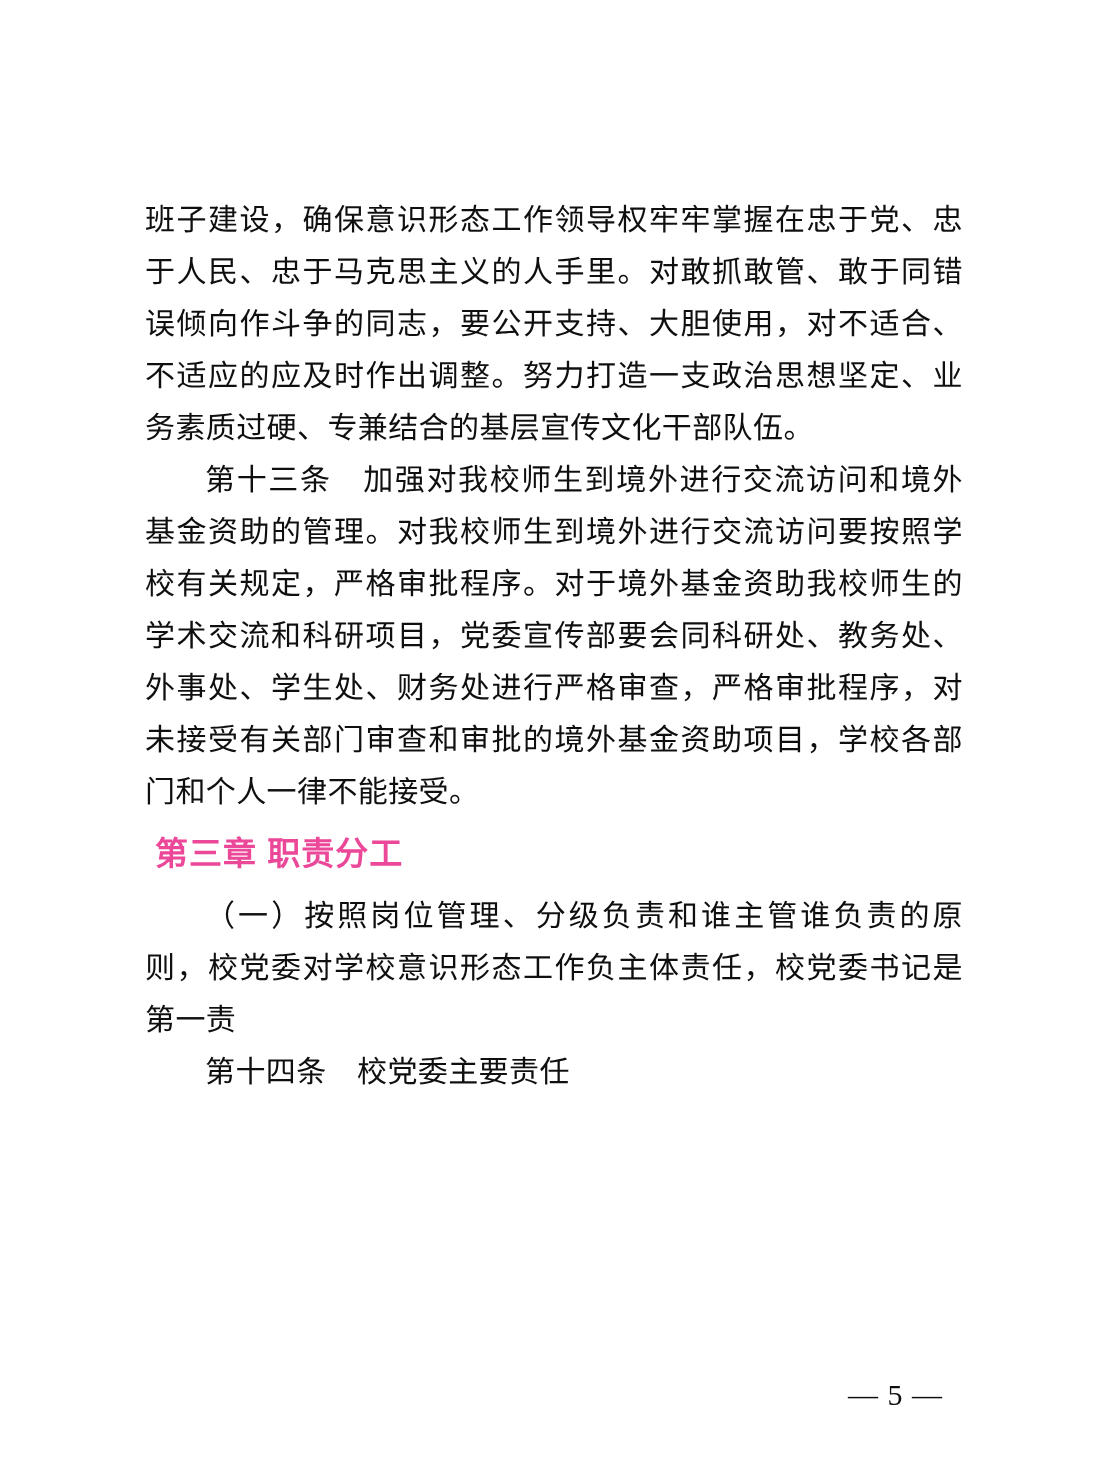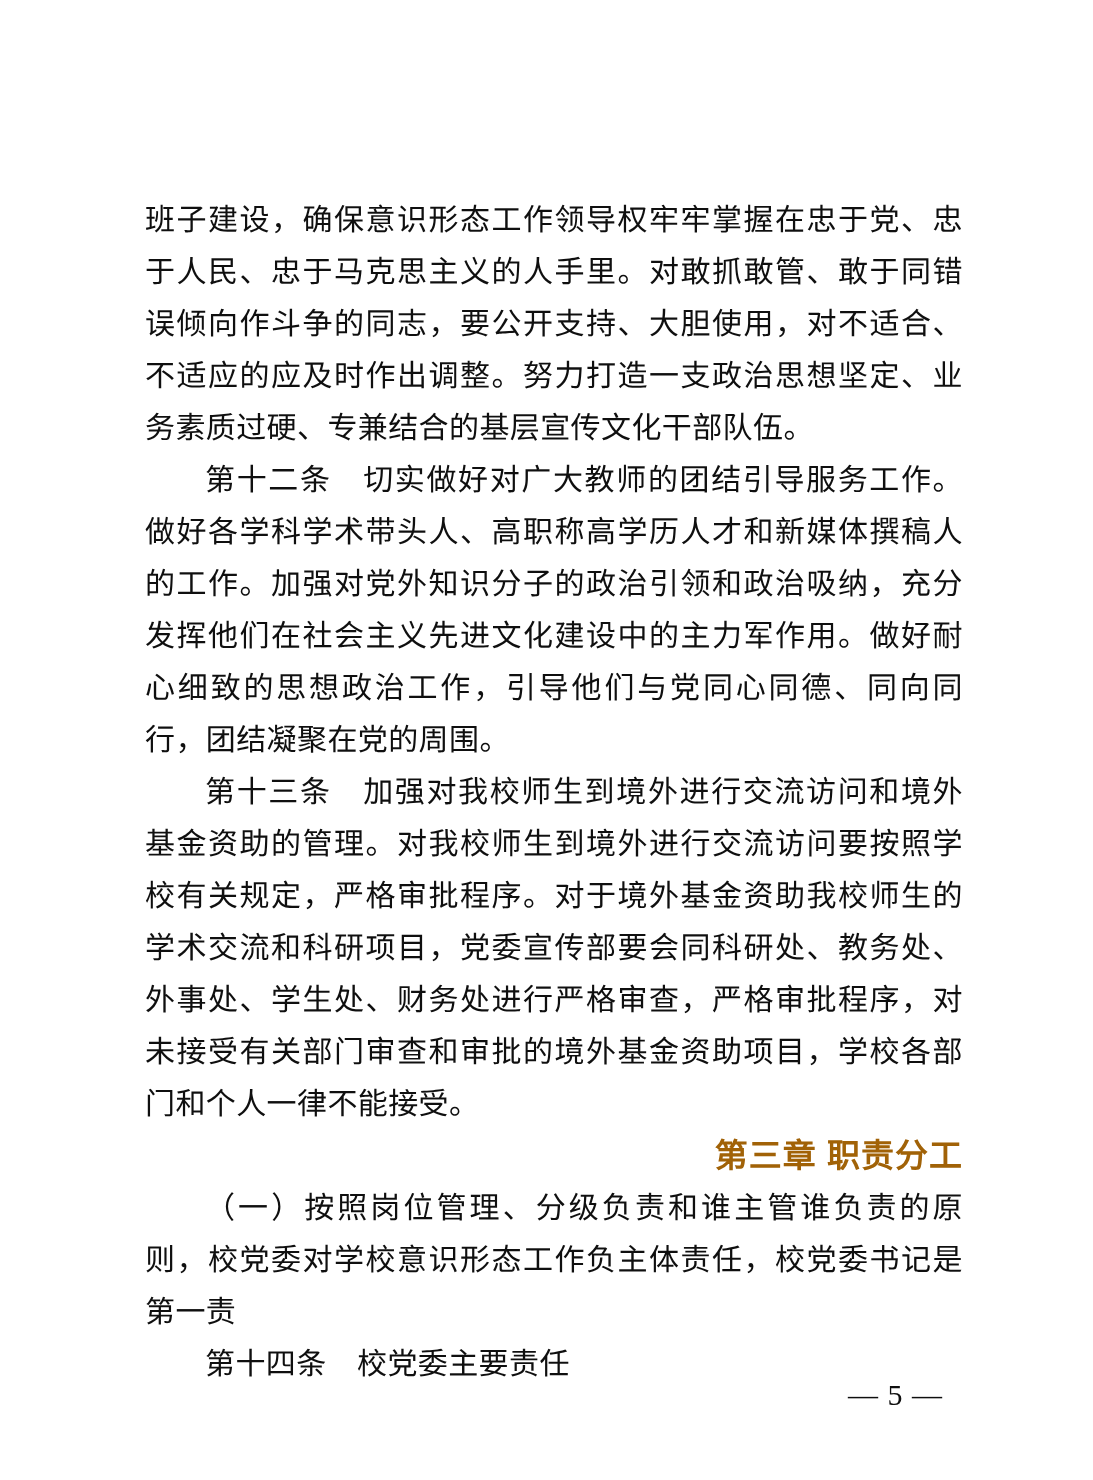--- a/index.html
+++ b/index.html
@@ -30,46 +30,45 @@
     text-align: justify;
     text-justify: inter-character;
     word-break: break-all;
     color: #0f0f0f;
     font-family: "Liberation Serif", "DejaVu Serif", serif;
   }
   .content p.indent {
     text-indent: 2em;
   }
   .content h2.chapter-heading {
-    margin: 0;
+    margin: 10px;
     font-size: 33px;
     line-height: 52px;
     font-weight: 700;
-    text-align: right;
+    text-align: left;
     letter-spacing: 1px;
-    color: #a16207;
+    color: #ec4899;
     font-family: "Liberation Sans", "DejaVu Sans", sans-serif;
   }
   .page-number {
     position: absolute;
     right: 150px;
     bottom: 68px;
     font-size: 30px;
     line-height: 34px;
     letter-spacing: 1px;
     color: #0f0f0f;
     font-family: "Liberation Serif", "DejaVu Serif", serif;
   }
 </style>
 </head>
 <body>
 
 <div class="page">
   <div class="content" id="document-body">
       <p class="body-para">班子建设，确保意识形态工作领导权牢牢掌握在忠于党、忠于人民、忠于马克思主义的人手里。对敢抓敢管、敢于同错误倾向作斗争的同志，要公开支持、大胆使用，对不适合、不适应的应及时作出调整。努力打造一支政治思想坚定、业务素质过硬、专兼结合的基层宣传文化干部队伍。</p>
-      <p class="body-para indent">第十二条　切实做好对广大教师的团结引导服务工作。做好各学科学术带头人、高职称高学历人才和新媒体撰稿人的工作。加强对党外知识分子的政治引领和政治吸纳，充分发挥他们在社会主义先进文化建设中的主力军作用。做好耐心细致的思想政治工作，引导他们与党同心同德、同向同行，团结凝聚在党的周围。</p>
       <p class="body-para indent">第十三条　加强对我校师生到境外进行交流访问和境外基金资助的管理。对我校师生到境外进行交流访问要按照学校有关规定，严格审批程序。对于境外基金资助我校师生的学术交流和科研项目，党委宣传部要会同科研处、教务处、外事处、学生处、财务处进行严格审查，严格审批程序，对未接受有关部门审查和审批的境外基金资助项目，学校各部门和个人一律不能接受。</p>
       <h2 class="chapter-heading">第三章 职责分工</h2>
       <p class="body-para indent">（一）按照岗位管理、分级负责和谁主管谁负责的原则，校党委对学校意识形态工作负主体责任，校党委书记是第一责</p>
       <p class="body-para indent">第十四条　校党委主要责任</p>
     </div>
   <div class="page-number">— 5 —</div>
 </div>
 
 </body></html>

